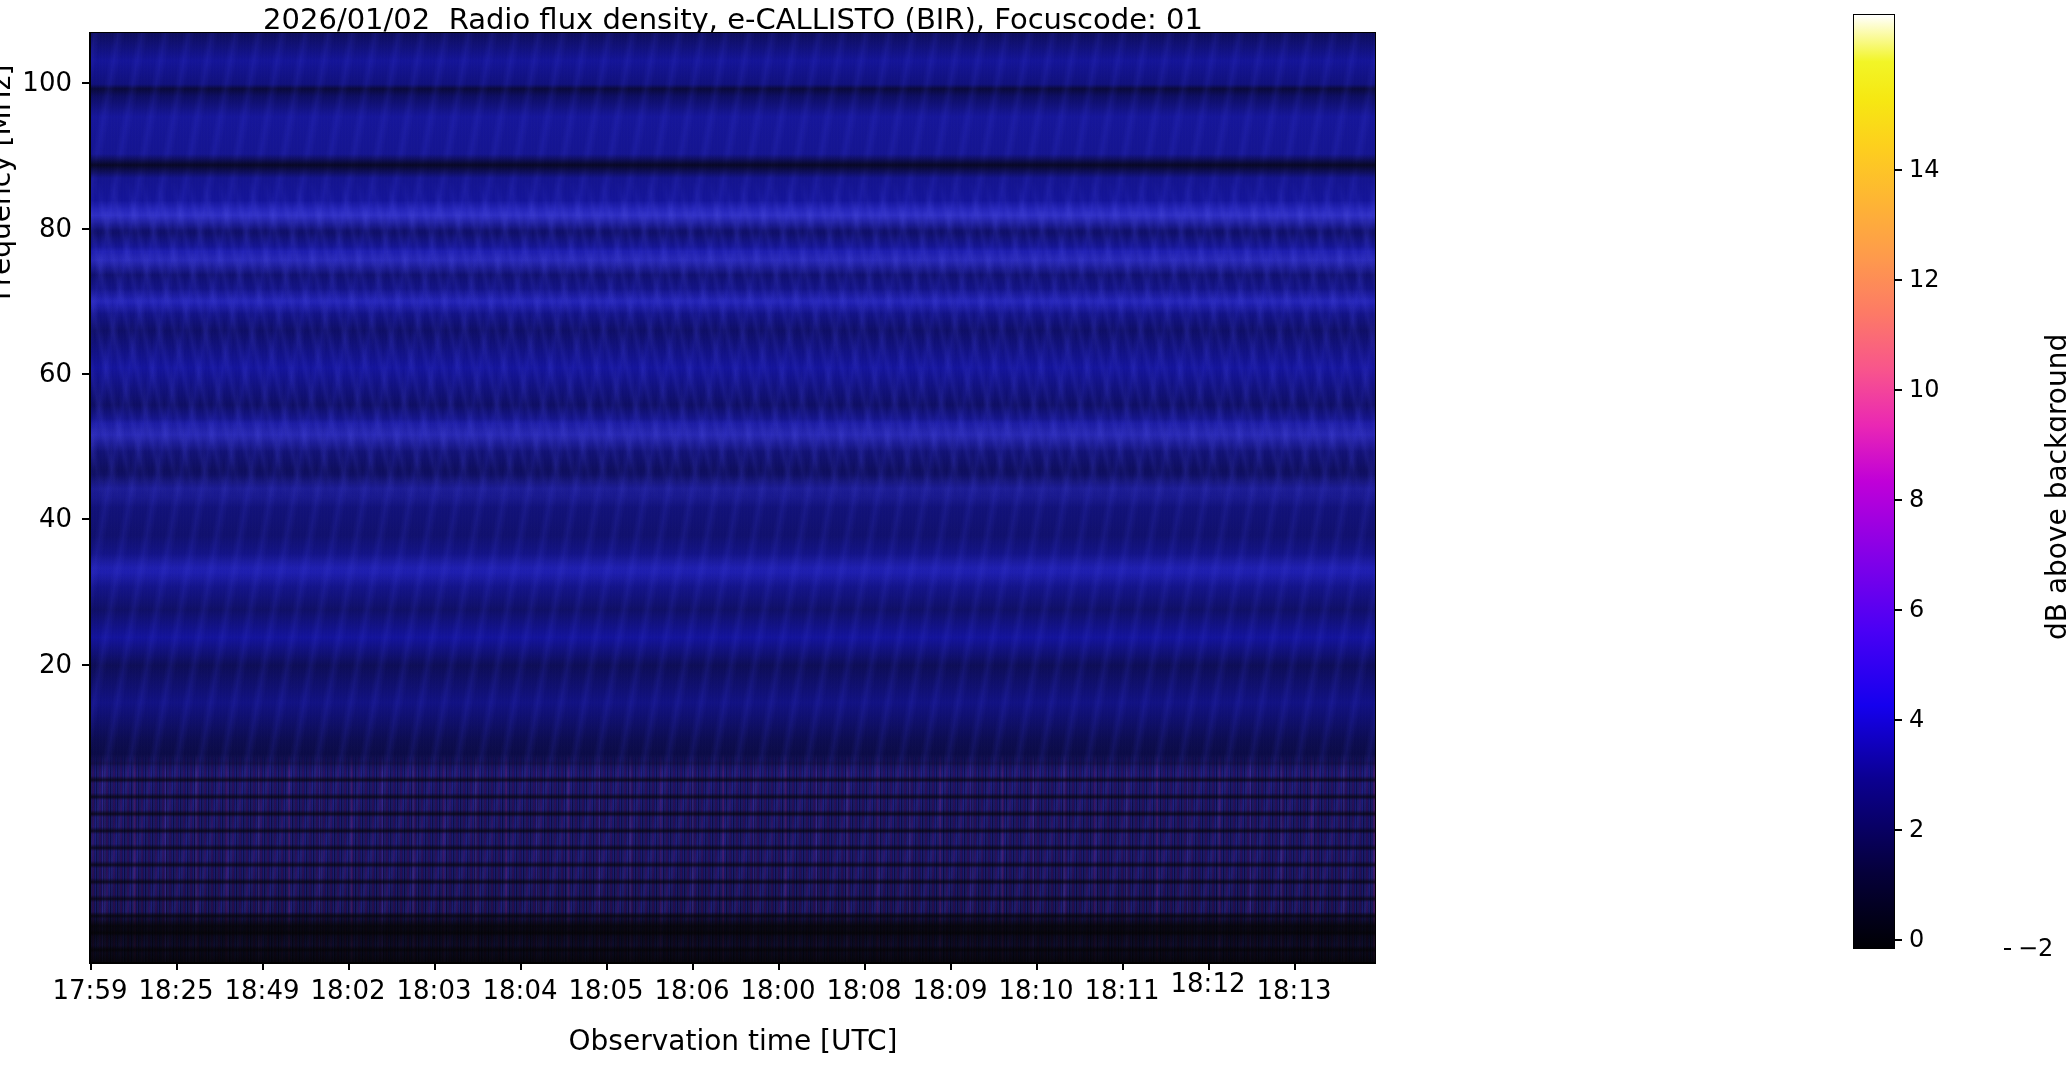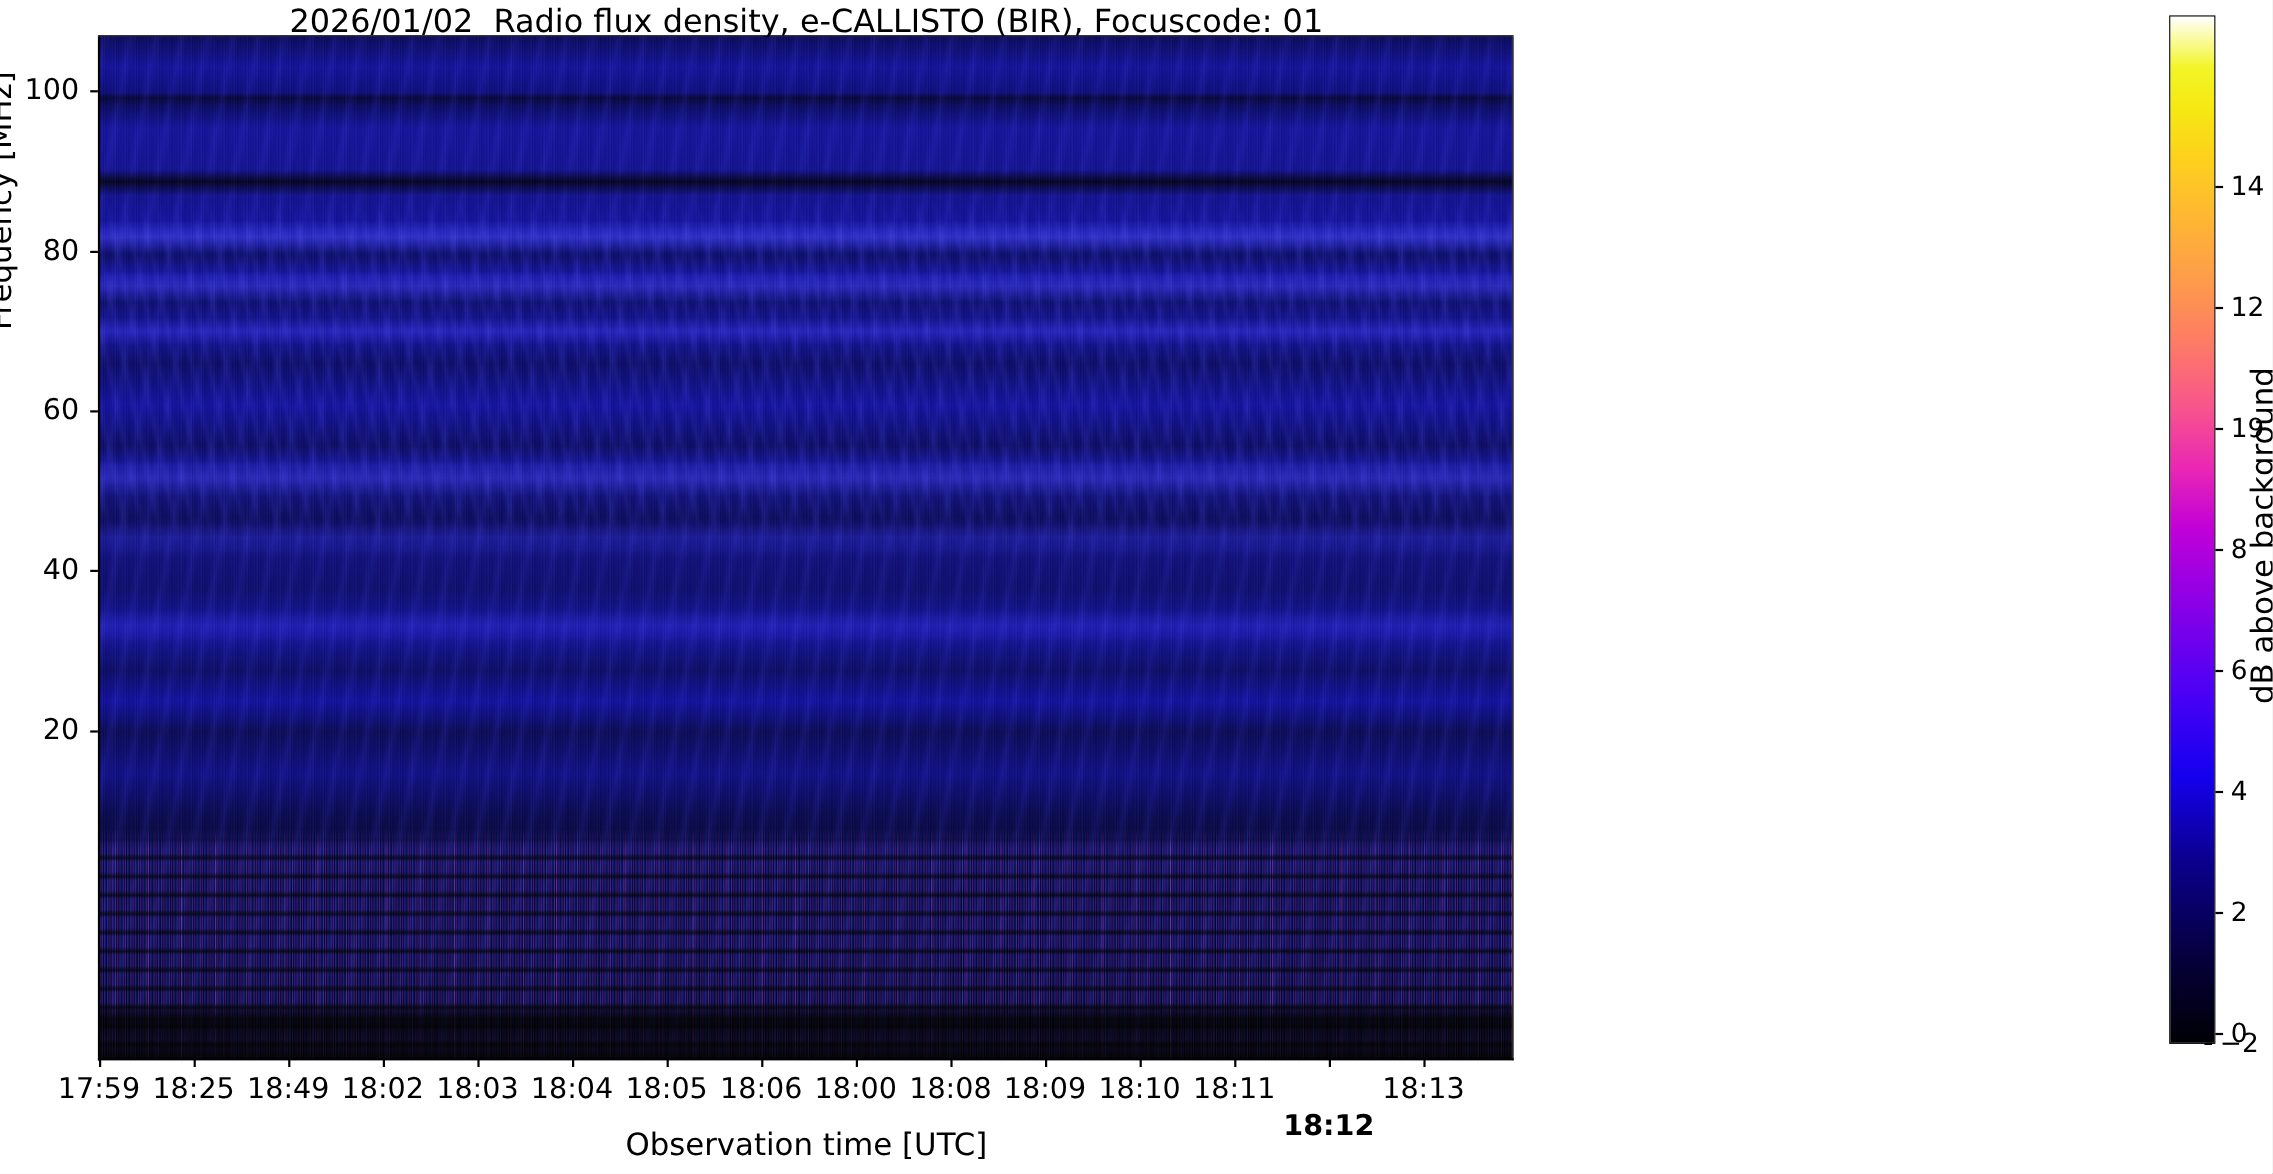--- a/index.html
+++ b/index.html
@@ -170,21 +170,21 @@
     transform:rotate(-90deg);transform-origin:left top;
     font-size:28px;color:#000;white-space:nowrap;
     font-family:"DejaVu Sans",sans-serif;
   }
   .xlabel{
     position:absolute;left:0;top:1024px;width:1466px;text-align:center;
     font-size:28px;color:#000;font-family:"DejaVu Sans",sans-serif;
   }
 
   
-  #cbar-wrap{position:absolute;left:1972px;top:14px;width:57px;height:935px;}
+  #cbar-wrap{position:absolute;left:1853px;top:14px;width:57px;height:935px;}
   #cbar{
     position:absolute;left:0;top:0;width:42px;height:935px;
     border:1px solid #000;box-sizing:border-box;
     background:linear-gradient(to top,
       #000004 0%,
       #05003a 8%,
       #0b0090 18%,
       #1500ee 26%,
       #4a00f5 34%,
       #8400e8 42%,
@@ -286,39 +286,39 @@
     <div class="xtk" style="left:950px;top:963px;"></div>
     <div class="xtl" style="left:880px;top:975px;">18:09</div>
 
     <div class="xtk" style="left:1036px;top:963px;"></div>
     <div class="xtl" style="left:966px;top:975px;">18:10</div>
 
     <div class="xtk" style="left:1122px;top:963px;"></div>
     <div class="xtl" style="left:1052px;top:975px;">18:11</div>
 
     <div class="xtk" style="left:1208px;top:963px;"></div>
-    <div class="xtl" style="left:1138px;top:1009px;font-weight:bold;">18:12</div>
+    <div class="xtl" style="left:1138px;top:968px;">18:12</div>
 
     <div class="xtk" style="left:1294px;top:963px;"></div>
     <div class="xtl" style="left:1224px;top:975px;">18:13</div>
   </div>
 
   <div class="xlabel">Observation time [UTC]</div>
 
   <div id="cbar-wrap">
     <div id="cbar"></div>
 
     <div class="cbtk" style="top:155px;"></div>
     <div class="cbtl" style="top:141px;">14</div>
 
     <div class="cbtk" style="top:265px;"></div>
     <div class="cbtl" style="top:251px;">12</div>
 
     <div class="cbtk" style="top:375px;"></div>
-    <div class="cbtl" style="top:361px;">19</div>
+    <div class="cbtl" style="top:361px;">10</div>
 
     <div class="cbtk" style="top:485px;"></div>
     <div class="cbtl" style="top:471px;">8</div>
 
     <div class="cbtk" style="top:595px;"></div>
     <div class="cbtl" style="top:581px;">6</div>
 
     <div class="cbtk" style="top:705px;"></div>
     <div class="cbtl" style="top:691px;">4</div>
 

